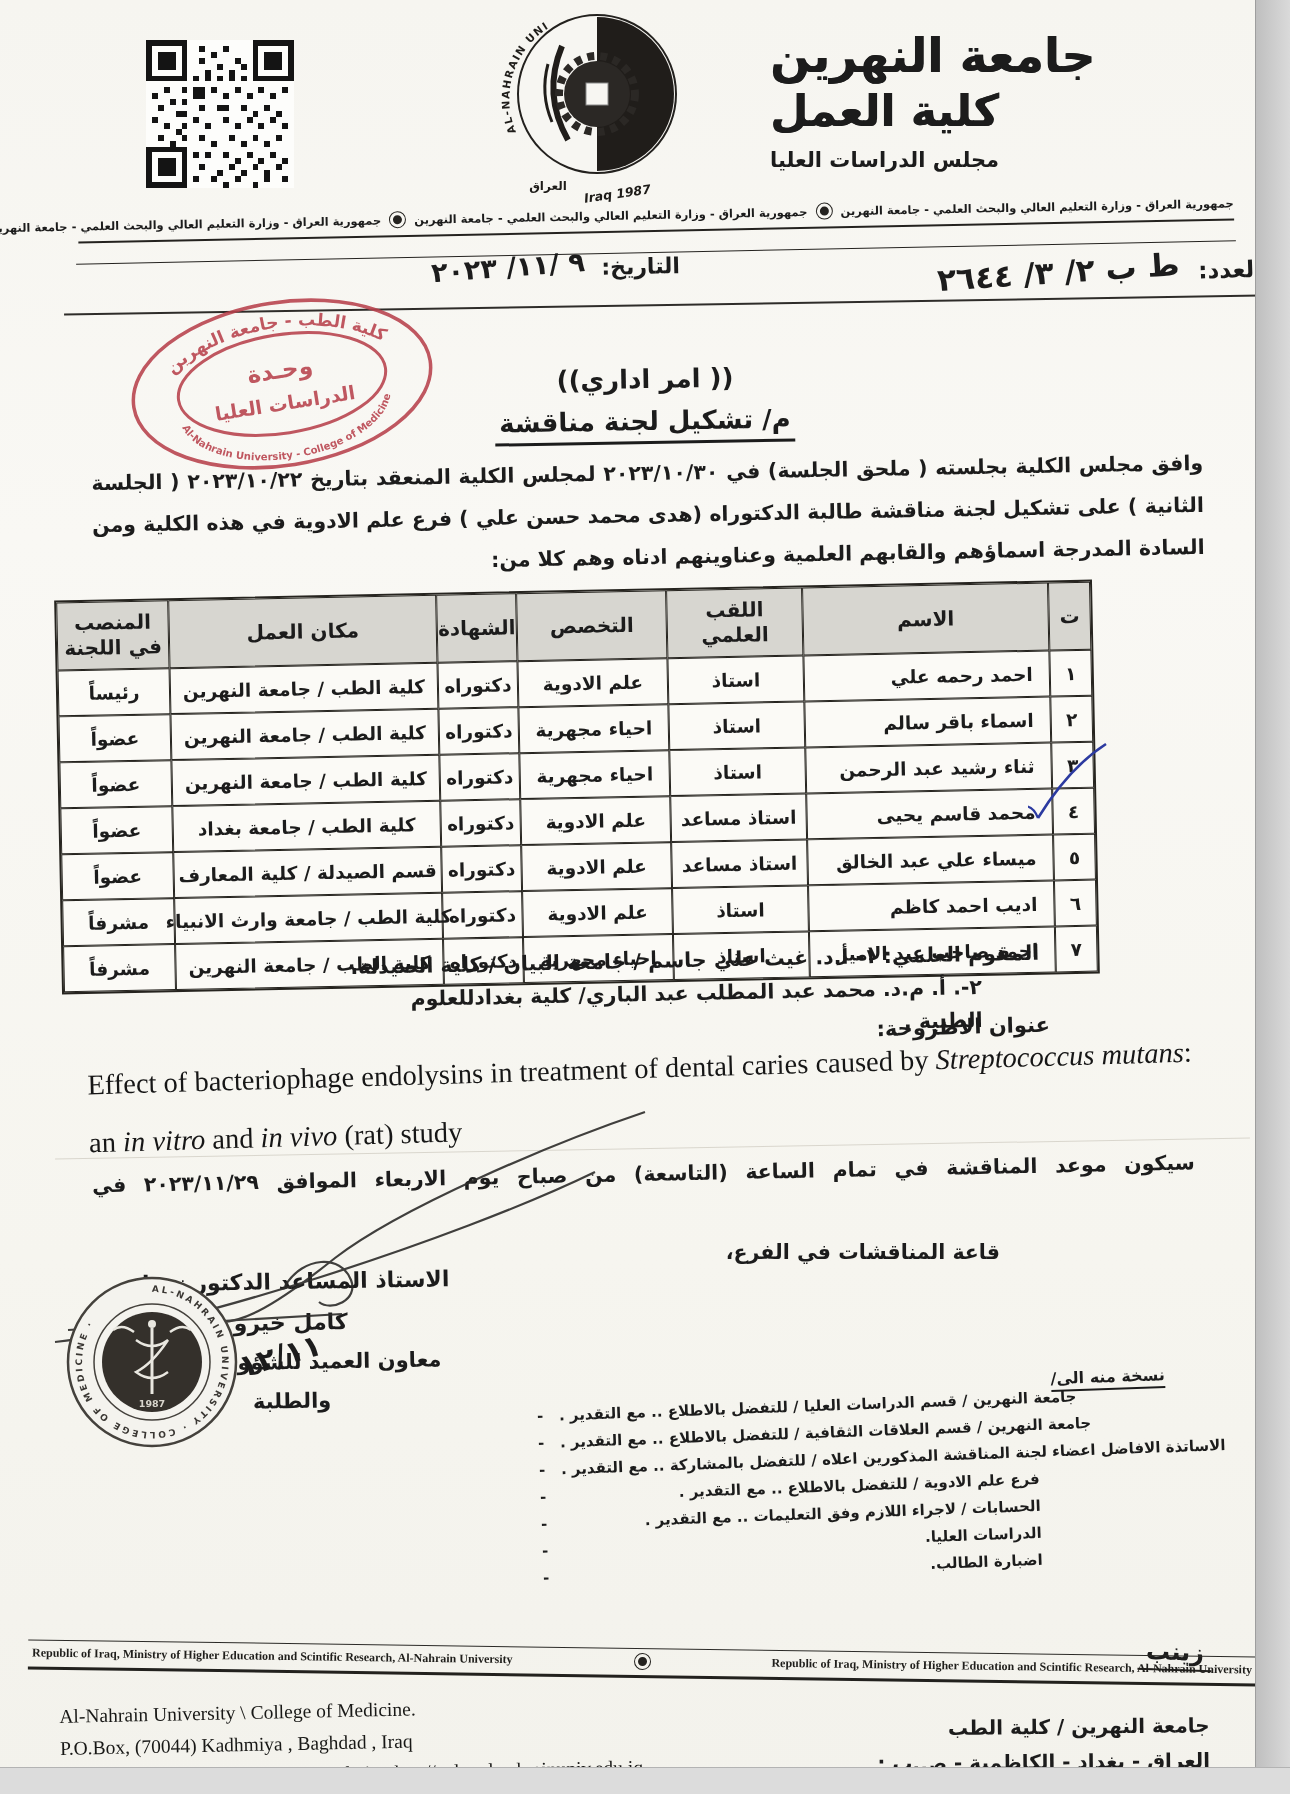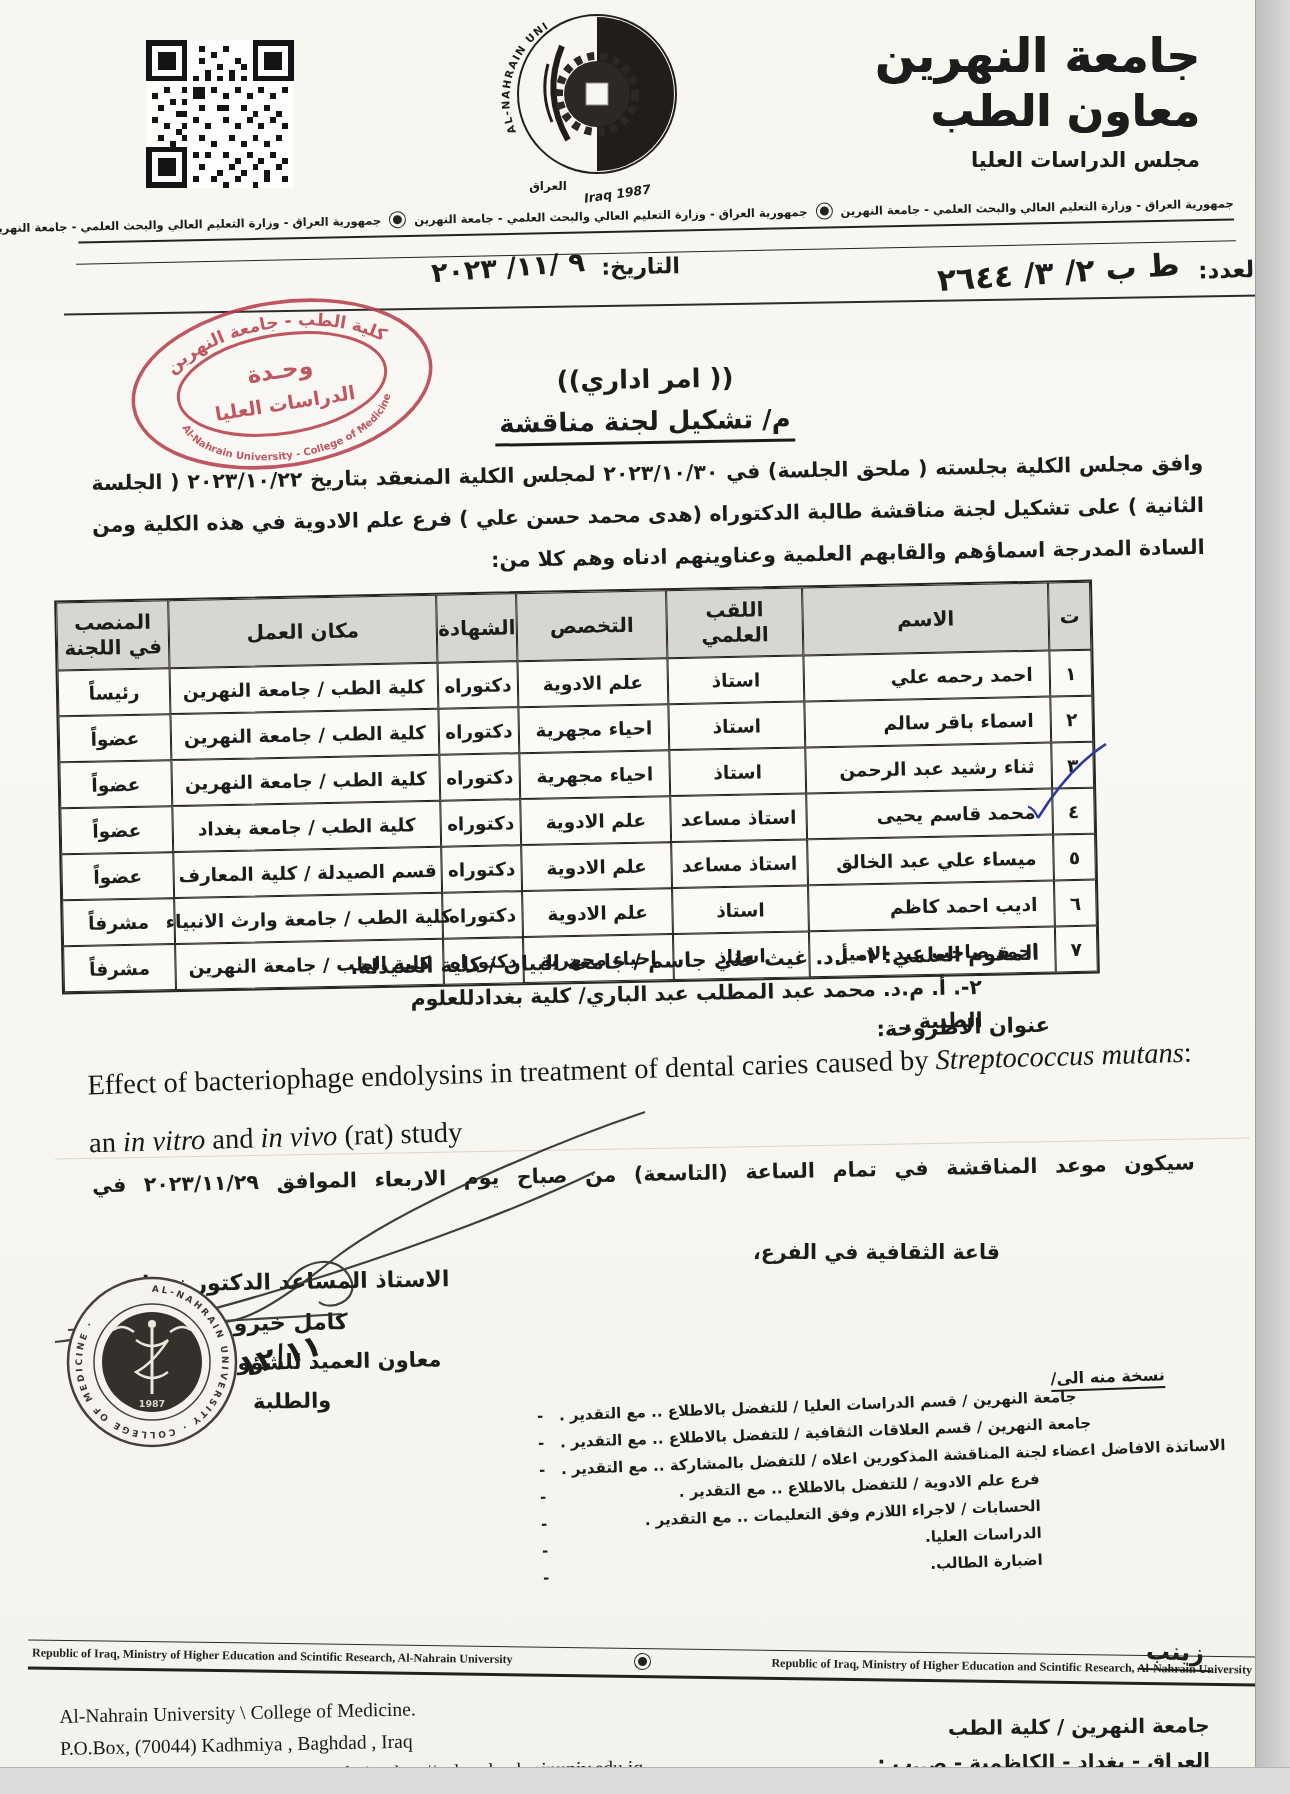--- a/index.html
+++ b/index.html
@@ -4,21 +4,21 @@
 <style>
   html,body{margin:0;padding:0;background:#e7e7e7;}
   #page{position:relative;width:1290px;height:1794px;overflow:hidden;
         background:linear-gradient(180deg,#f6f5f0,#f9f8f4 30%,#f6f5ef 70%,#f3f2ec);
         font-family:"DejaVu Sans",sans-serif;color:#1c1c1c;}
   .abs{position:absolute;}
 
   
   #qr{left:146px;top:40px;width:148px;height:148px;}
   #logo{left:500px;top:4px;width:195px;height:205px;}
-  #head-right{left:770px;top:28px;width:430px;text-align:right;}
+  #head-right{left:770px;top:28px;width:430px;text-align:left;}
   #head-university{font-size:47px;font-weight:bold;text-shadow:.6px 0 currentColor;}
   #head-college{font-size:44px;font-weight:bold;margin-top:2px;text-shadow:.6px 0 currentColor;}
   #head-division{font-size:21px;font-weight:bold;margin-top:12px;}
 
   #band{left:78px;top:206px;right:56px;transform:rotate(-1.15deg);direction:rtl;
         display:flex;justify-content:space-between;align-items:center;gap:8px;
         font-size:11.5px;font-weight:bold;white-space:nowrap;
         padding-bottom:7px;border-bottom:2.5px solid #24221f;}
   #band-line2{left:76px;top:252px;right:54px;border-top:1.8px solid #24221f;transform:rotate(-1.15deg);}
   .emblem{display:inline-block;width:15px;height:15px;border:1.6px solid #24221f;border-radius:50%;position:relative;flex:none;}
@@ -148,21 +148,21 @@
     <rect x="86" y="79" width="22" height="22" fill="#f7f6f2" stroke="#8a8a8a"></rect>
     <text font-size="10.5" letter-spacing="1.5" font-weight="bold" fill="#1e1c19">
       <textPath href="#lg-arc">AL-NAHRAIN UNIVERSITY</textPath>
     </text>
     <text x="48" y="186" font-size="12" font-weight="bold" fill="#1e1c19" text-anchor="middle">العراق</text>
     <text x="118" y="194" font-size="12.5" font-weight="bold" font-style="italic" fill="#1e1c19" text-anchor="middle" transform="rotate(-8 118 194)">Iraq 1987</text>
   </svg>
 
   <div id="head-right" class="abs">
     <div id="head-university">جامعة النهرين</div>
-    <div id="head-college">معاون الطب</div>
+    <div id="head-college">كلية العمل</div>
     <div id="head-division">مجلس الدراسات العليا</div>
   </div>
 
   <div id="band" class="abs">
     <span>جمهورية العراق - وزارة التعليم العالي والبحث العلمي - جامعة النهرين</span>
     <span class="emblem"></span>
     <span>جمهورية العراق - وزارة التعليم العالي والبحث العلمي - جامعة النهرين</span>
     <span class="emblem"></span>
     <span>جمهورية العراق - وزارة التعليم العالي والبحث العلمي - جامعة النهرين</span>
   </div>
@@ -277,21 +277,21 @@
     <span class="l2">٢-. أ. م.د. محمد عبد المطلب عبد الباري/ كلية بغدادللعلوم الطبية .</span>
   </div>
 
   <div id="thesis-label" class="abs">عنوان الاطروحة:</div>
   <div id="thesis-title" class="abs">
     <span>Effect of bacteriophage endolysins in treatment of dental caries caused  by </span><span class="it">Streptococcus mutans</span><span>: an </span><span class="it">in vitro</span><span> and </span><span class="it">in vivo</span><span> (rat)  study</span>
   </div>
   <div id="fold-line" class="abs"></div>
 
   <div id="schedule" class="abs">سيكون موعد المناقشة في تمام الساعة (التاسعة) من صباح يوم الاربعاء الموافق ٢٠٢٣/١١/٢٩ في</div>
-  <div id="hall" class="abs">قاعة الثقافية في الفرع،</div>
+  <div id="hall" class="abs">قاعة المناقشات في الفرع،</div>
 
   <div id="sig" class="abs">
     <span>الاستاذ المساعد الدكتور نوفل كامل خيرو</span>
     <span class="role">معاون العميد للشؤون العلمية والطلبة</span>
   </div>
   <div id="sig-date" class="abs">١٢/١١</div>
   <svg id="scribble" class="abs" viewBox="0 0 660 320">
     <g stroke="#2d2c2a" stroke-width="2.2" fill="none" opacity="0.9">
       <path d="M615,32 C520,64 370,128 305,178 C255,218 195,262 168,232"></path>
       <path d="M25,262 C145,250 425,160 565,92"></path>

